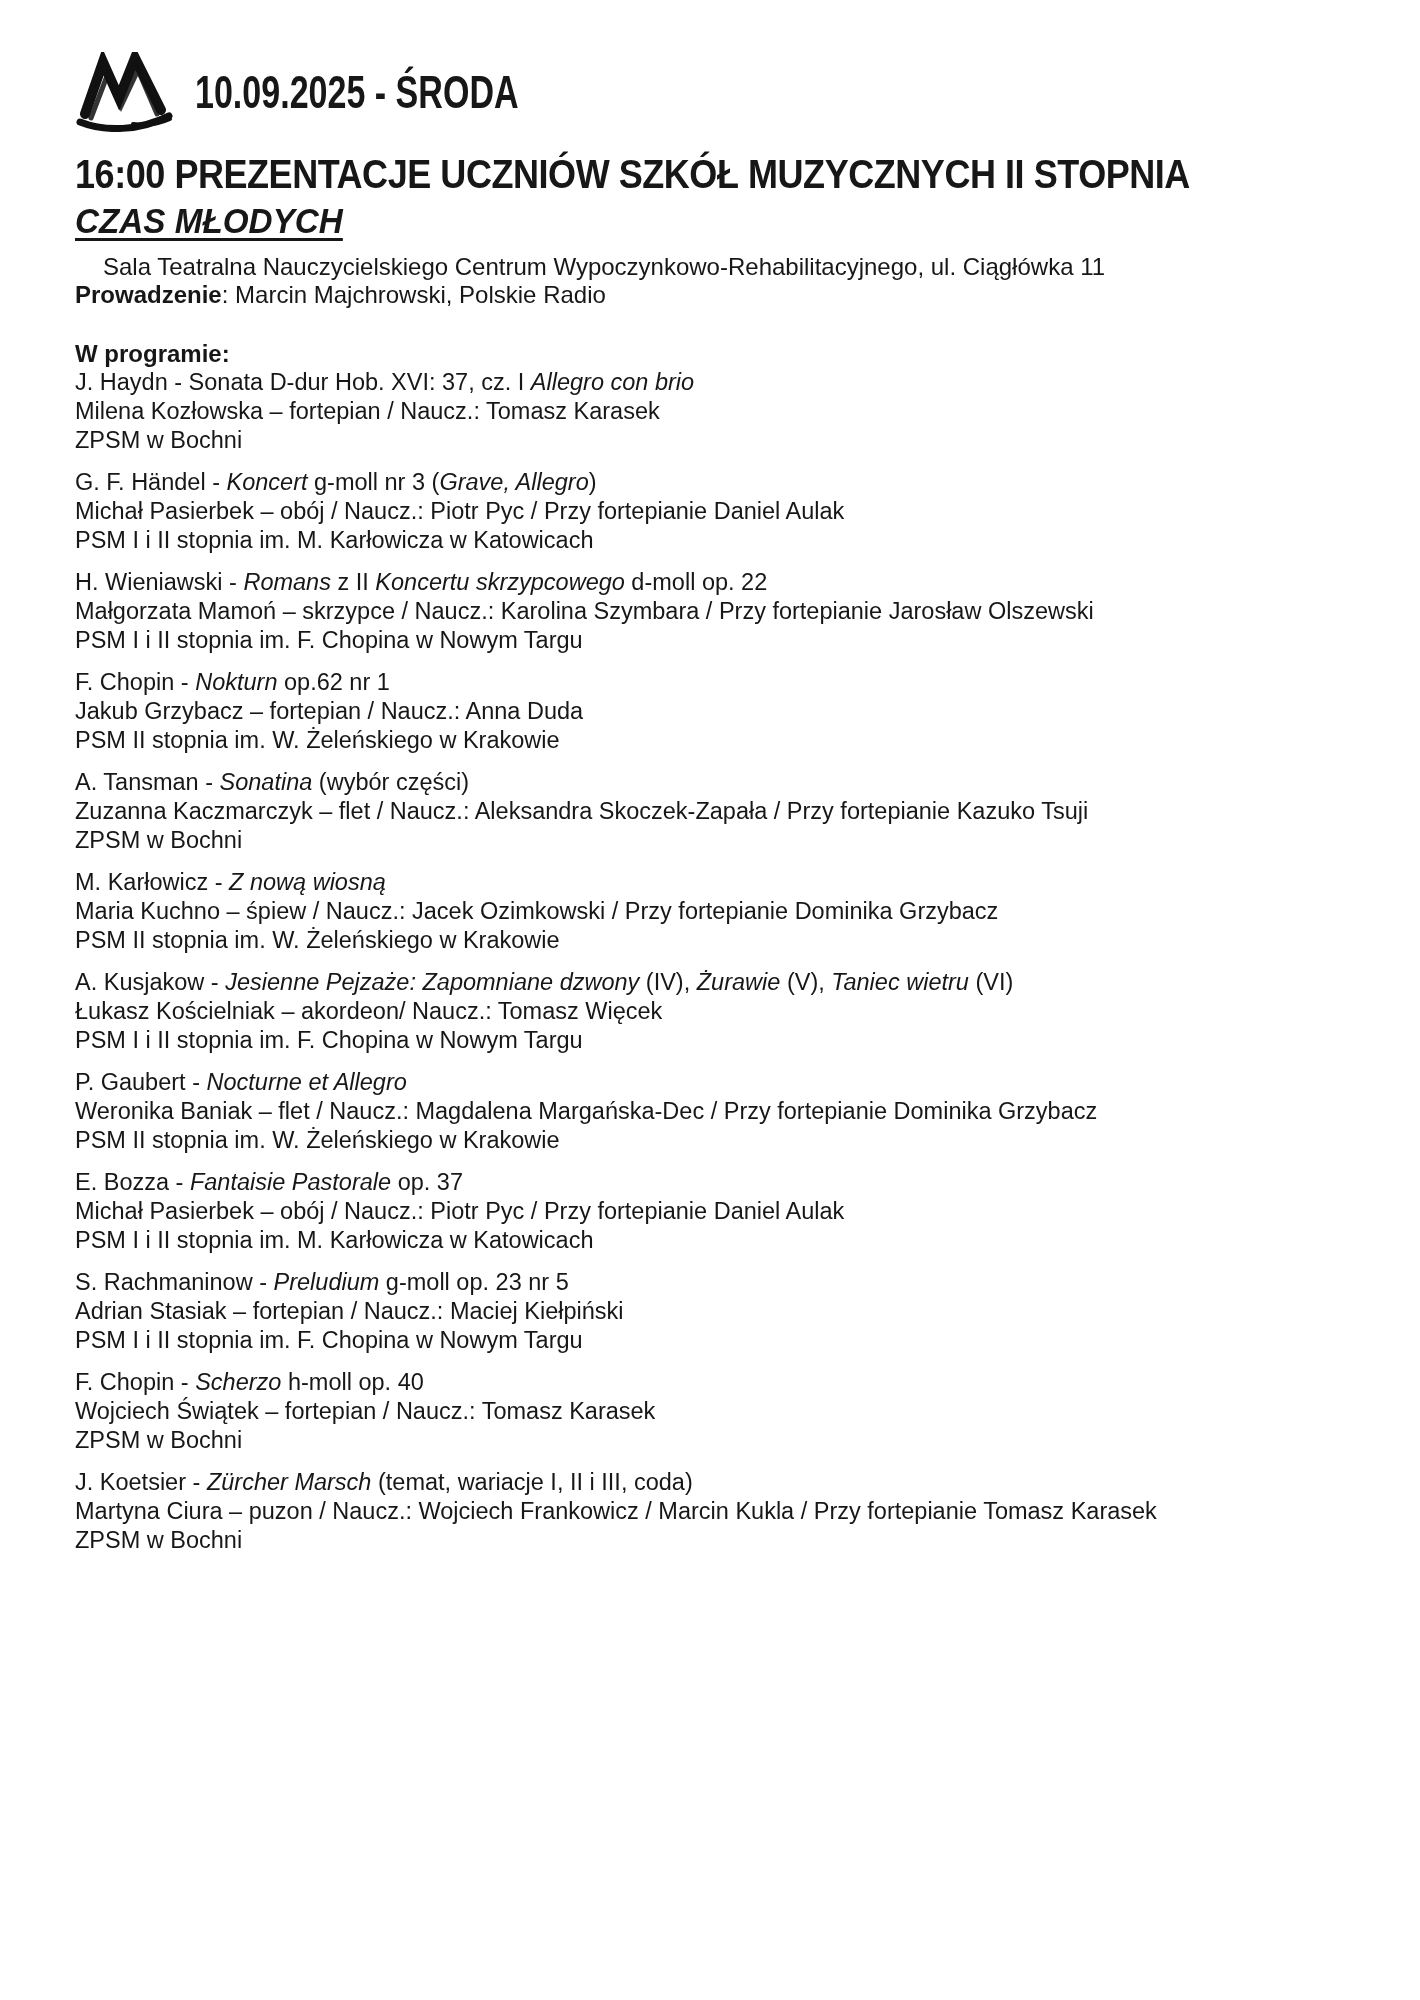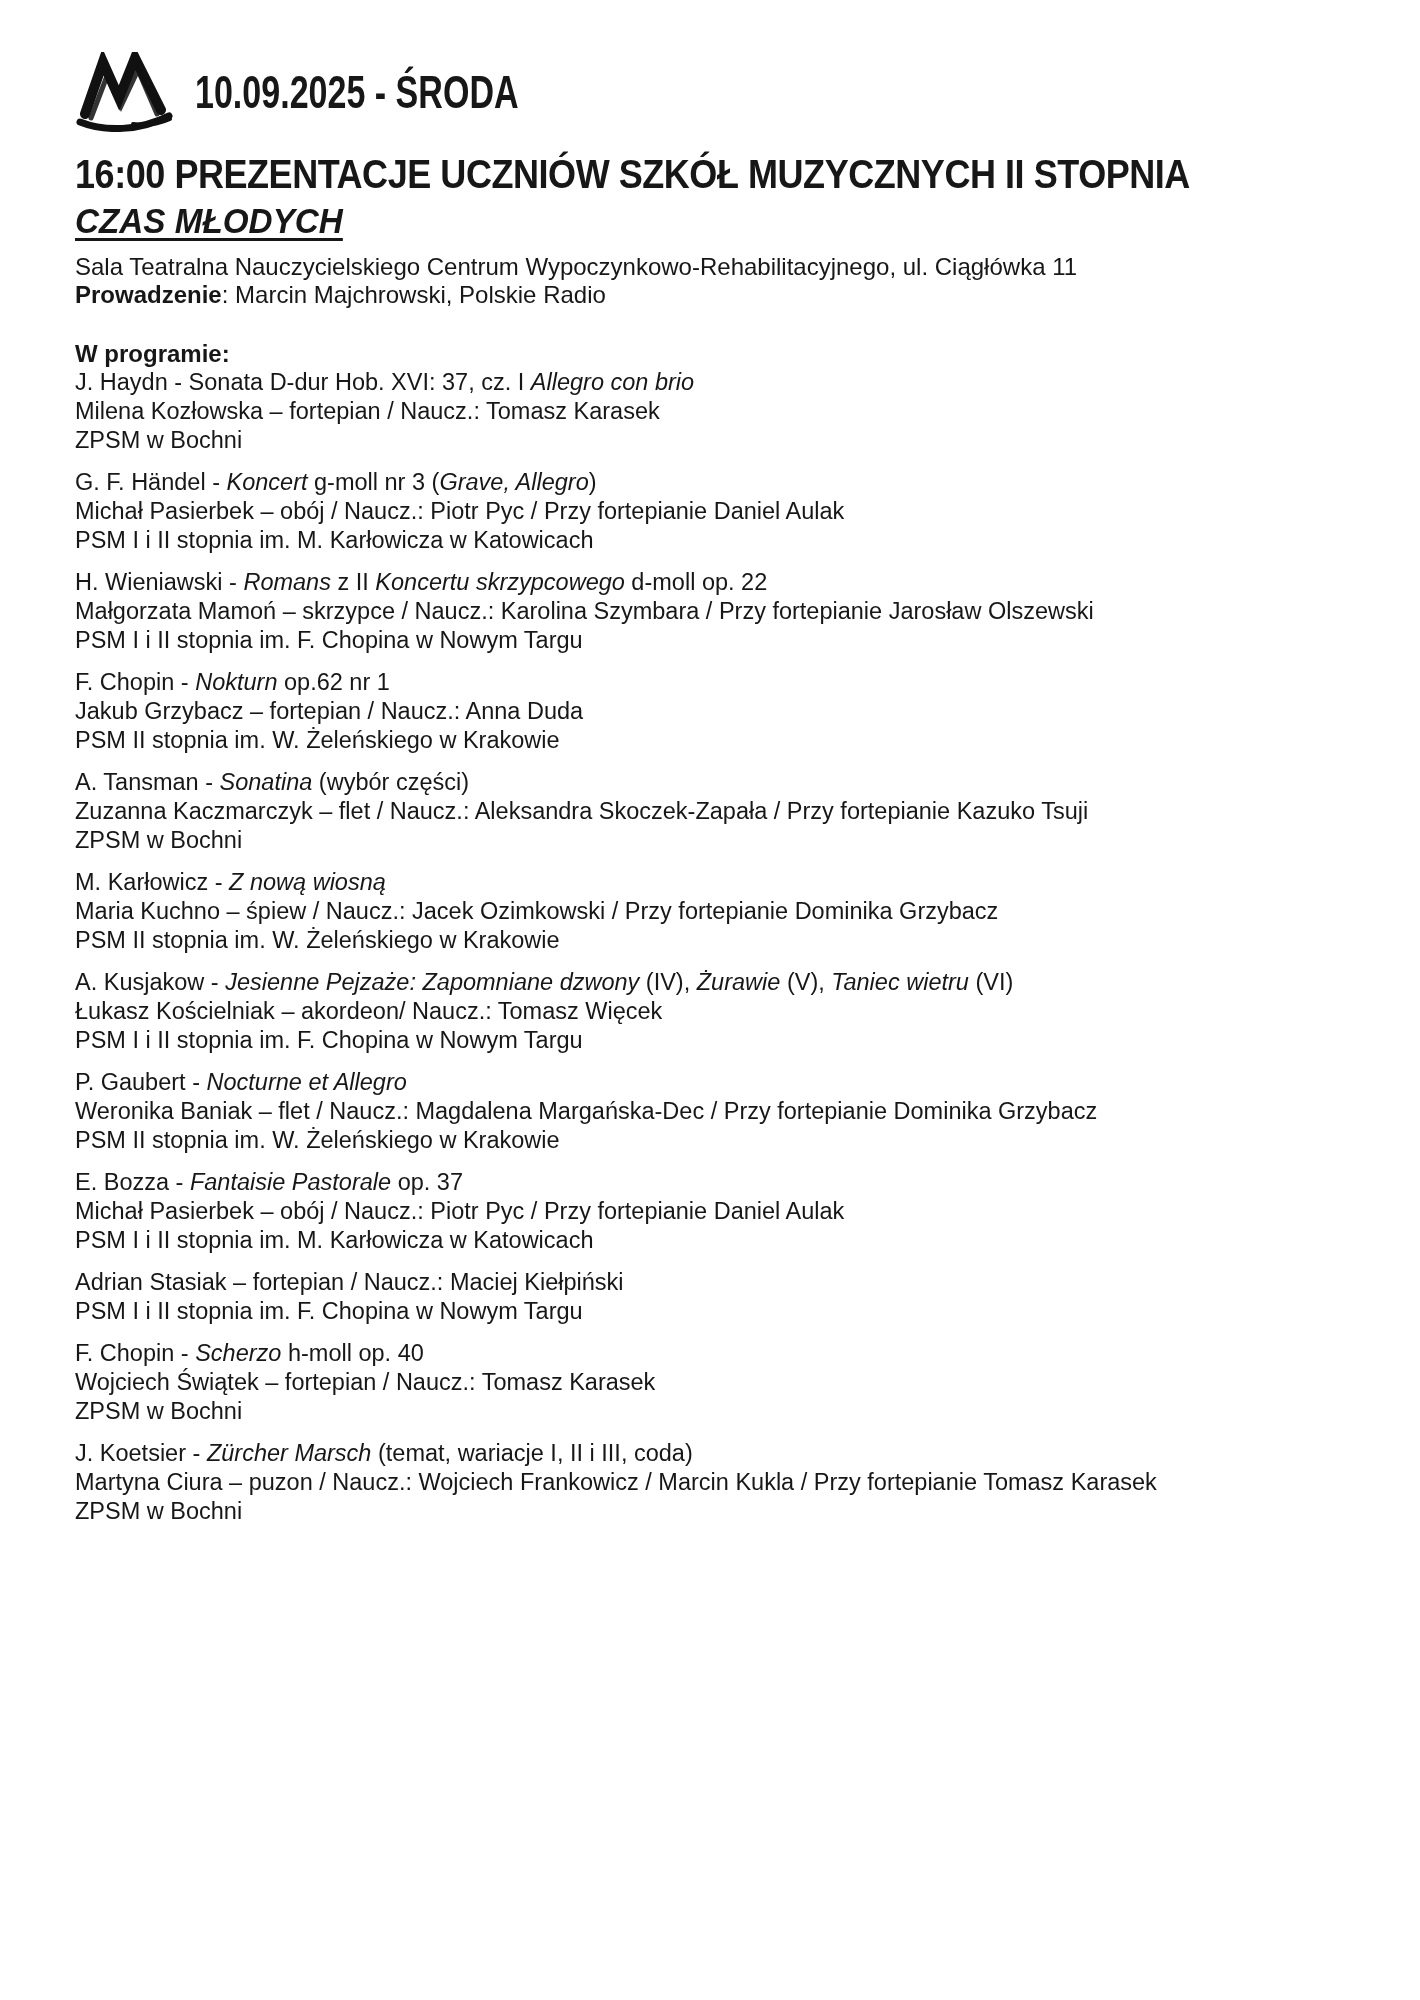--- a/index.html
+++ b/index.html
@@ -31,21 +31,21 @@
   }
   h2.subtitle {
     margin-top:4px;
     font-size:35px; font-weight:700; font-style:italic;
     text-decoration:underline;
     text-decoration-thickness:2.5px;
     text-underline-offset:5px;
     transform:scaleX(0.95); transform-origin:left center;
     display:inline-block;
   }
-  .venue { margin-top:12px; font-size:24px; line-height:28px; }
+  .venue { margin-top:12px; font-size:24px; line-height:28px;margin-left:28px; }
   .host  { font-size:24px; line-height:28px; }
   .host b { font-weight:700; }
   .program-heading { margin-top:30px; font-size:24px; font-weight:700; line-height:29px; }
   .entry { margin-bottom:13px; font-size:23.5px; line-height:29px; }
   .entry .it { font-style:italic;text-align:right; }
   .footer {
     position:absolute; left:0; right:0; top:1878px;
     display:flex; align-items:center; 
     gap:95px;
   }
@@ -121,20 +121,21 @@
           <div class="piece"><span>P. Gaubert - </span><span class="it">Nocturne et Allegro</span></div>
           <div class="performer">Weronika Baniak – flet / Naucz.: Magdalena Margańska-Dec / Przy fortepianie Dominika Grzybacz</div>
           <div class="school">PSM II stopnia im. W. Żeleńskiego w Krakowie</div>
         </div>
         <div class="entry">
           <div class="piece"><span>E. Bozza - </span><span class="it">Fantaisie Pastorale</span><span> op. 37</span></div>
           <div class="performer">Michał Pasierbek – obój / Naucz.: Piotr Pyc / Przy fortepianie Daniel Aulak</div>
           <div class="school">PSM I i II stopnia im. M. Karłowicza w Katowicach</div>
         </div>
         <div class="entry">
+          <div class="piece"><span>S. Rachmaninow - </span><span class="it">Preludium</span><span> g-moll op. 23 nr 5</span></div>
           <div class="performer">Adrian Stasiak – fortepian / Naucz.: Maciej Kiełpiński</div>
           <div class="school">PSM I i II stopnia im. F. Chopina w Nowym Targu</div>
         </div>
         <div class="entry">
           <div class="piece"><span>F. Chopin - </span><span class="it">Scherzo</span><span> h-moll op. 40</span></div>
           <div class="performer">Wojciech Świątek – fortepian / Naucz.: Tomasz Karasek</div>
           <div class="school">ZPSM w Bochni</div>
         </div>
         <div class="entry">
           <div class="piece"><span>J. Koetsier - </span><span class="it">Zürcher Marsch</span><span> (temat, wariacje I, II i III, coda)</span></div>

